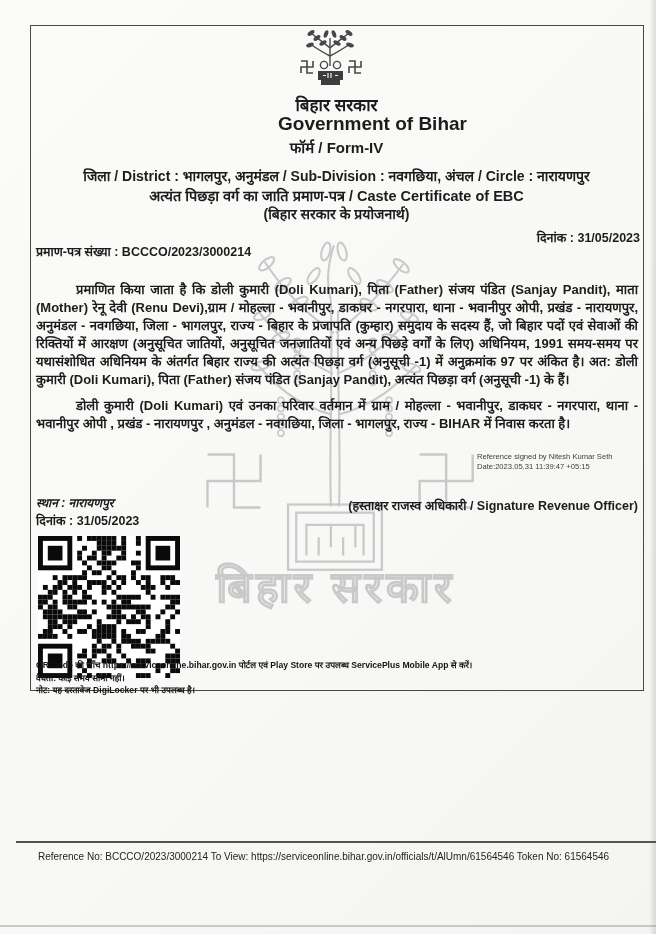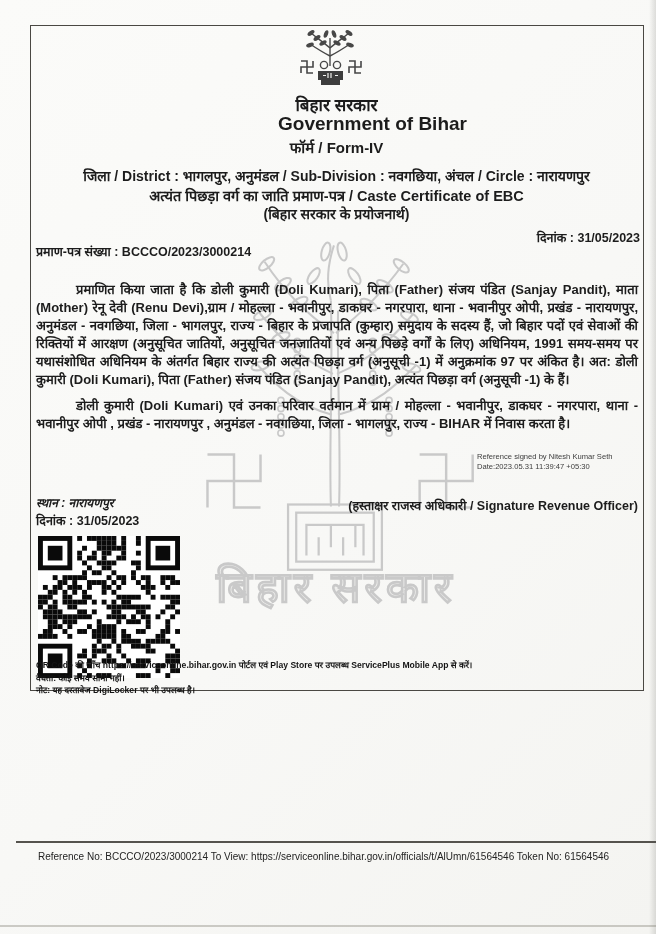--- a/index.html
+++ b/index.html
@@ -164,21 +164,21 @@
   <div class="abs ctr b t-purpose z1">(बिहार सरकार के प्रयोजनार्थ)</div>
 
   <div class="abs b meta-no z1">प्रमाण-पत्र संख्या : BCCCO/2023/3000214</div>
   <div class="abs b meta-date z1">दिनांक : 31/05/2023</div>
 
   <div class="abs b para para1 z1">प्रमाणित किया जाता है कि डोली कुमारी (Doli Kumari), पिता (Father) संजय पंडित (Sanjay Pandit), माता (Mother) रेनू देवी (Renu Devi),ग्राम / मोहल्ला - भवानीपुर, डाकघर - नगरपारा, थाना - भवानीपुर ओपी, प्रखंड - नारायणपुर, अनुमंडल - नवगछिया, जिला - भागलपुर, राज्य - बिहार के प्रजापति (कुम्हार) समुदाय के सदस्य हैं, जो बिहार पदों एवं सेवाओं की रिक्तियों में आरक्षण (अनुसूचित जातियों, अनुसूचित जनजातियों एवं अन्य पिछड़े वर्गों के लिए) अधिनियम, 1991 समय-समय पर यथासंशोधित अधिनियम के अंतर्गत बिहार राज्य की अत्यंत पिछड़ा वर्ग (अनुसूची -1) में अनुक्रमांक 97 पर अंकित है। अत: डोली कुमारी (Doli Kumari), पिता (Father) संजय पंडित (Sanjay Pandit), अत्यंत पिछड़ा वर्ग (अनुसूची -1) के हैं।</div>
   <div class="abs b para para2 z1">डोली कुमारी (Doli Kumari) एवं उनका परिवार वर्तमान में ग्राम / मोहल्ला - भवानीपुर, डाकघर - नगरपारा, थाना - भवानीपुर ओपी , प्रखंड - नारायणपुर , अनुमंडल - नवगछिया, जिला - भागलपुर, राज्य - BIHAR में निवास करता है।</div>
 
   <div class="abs digsig z1">
     <div>Reference signed by Nitesh Kumar Seth</div>
-    <div>Date:2023.05.31 11:39:47 +05:30</div>
+    <div>Date:2023.05.31 11:39:47 +05:15</div>
   </div>
 
   <div class="abs b place z1">स्थान : नारायणपुर</div>
   <div class="abs b pdate z1">दिनांक : 31/05/2023</div>
   <div class="abs b officer z1">(हस्ताक्षर राजस्व अधिकारी / Signature Revenue Officer)</div>
 
   <svg class="qr z1" viewBox="0 0 140 140" fill="#0a0a0a">
     <g id="qr-modules">
         <rect x="38.62" y="0.00" width="4.83" height="4.83"></rect>
         <rect x="48.28" y="0.00" width="4.83" height="4.83"></rect>

